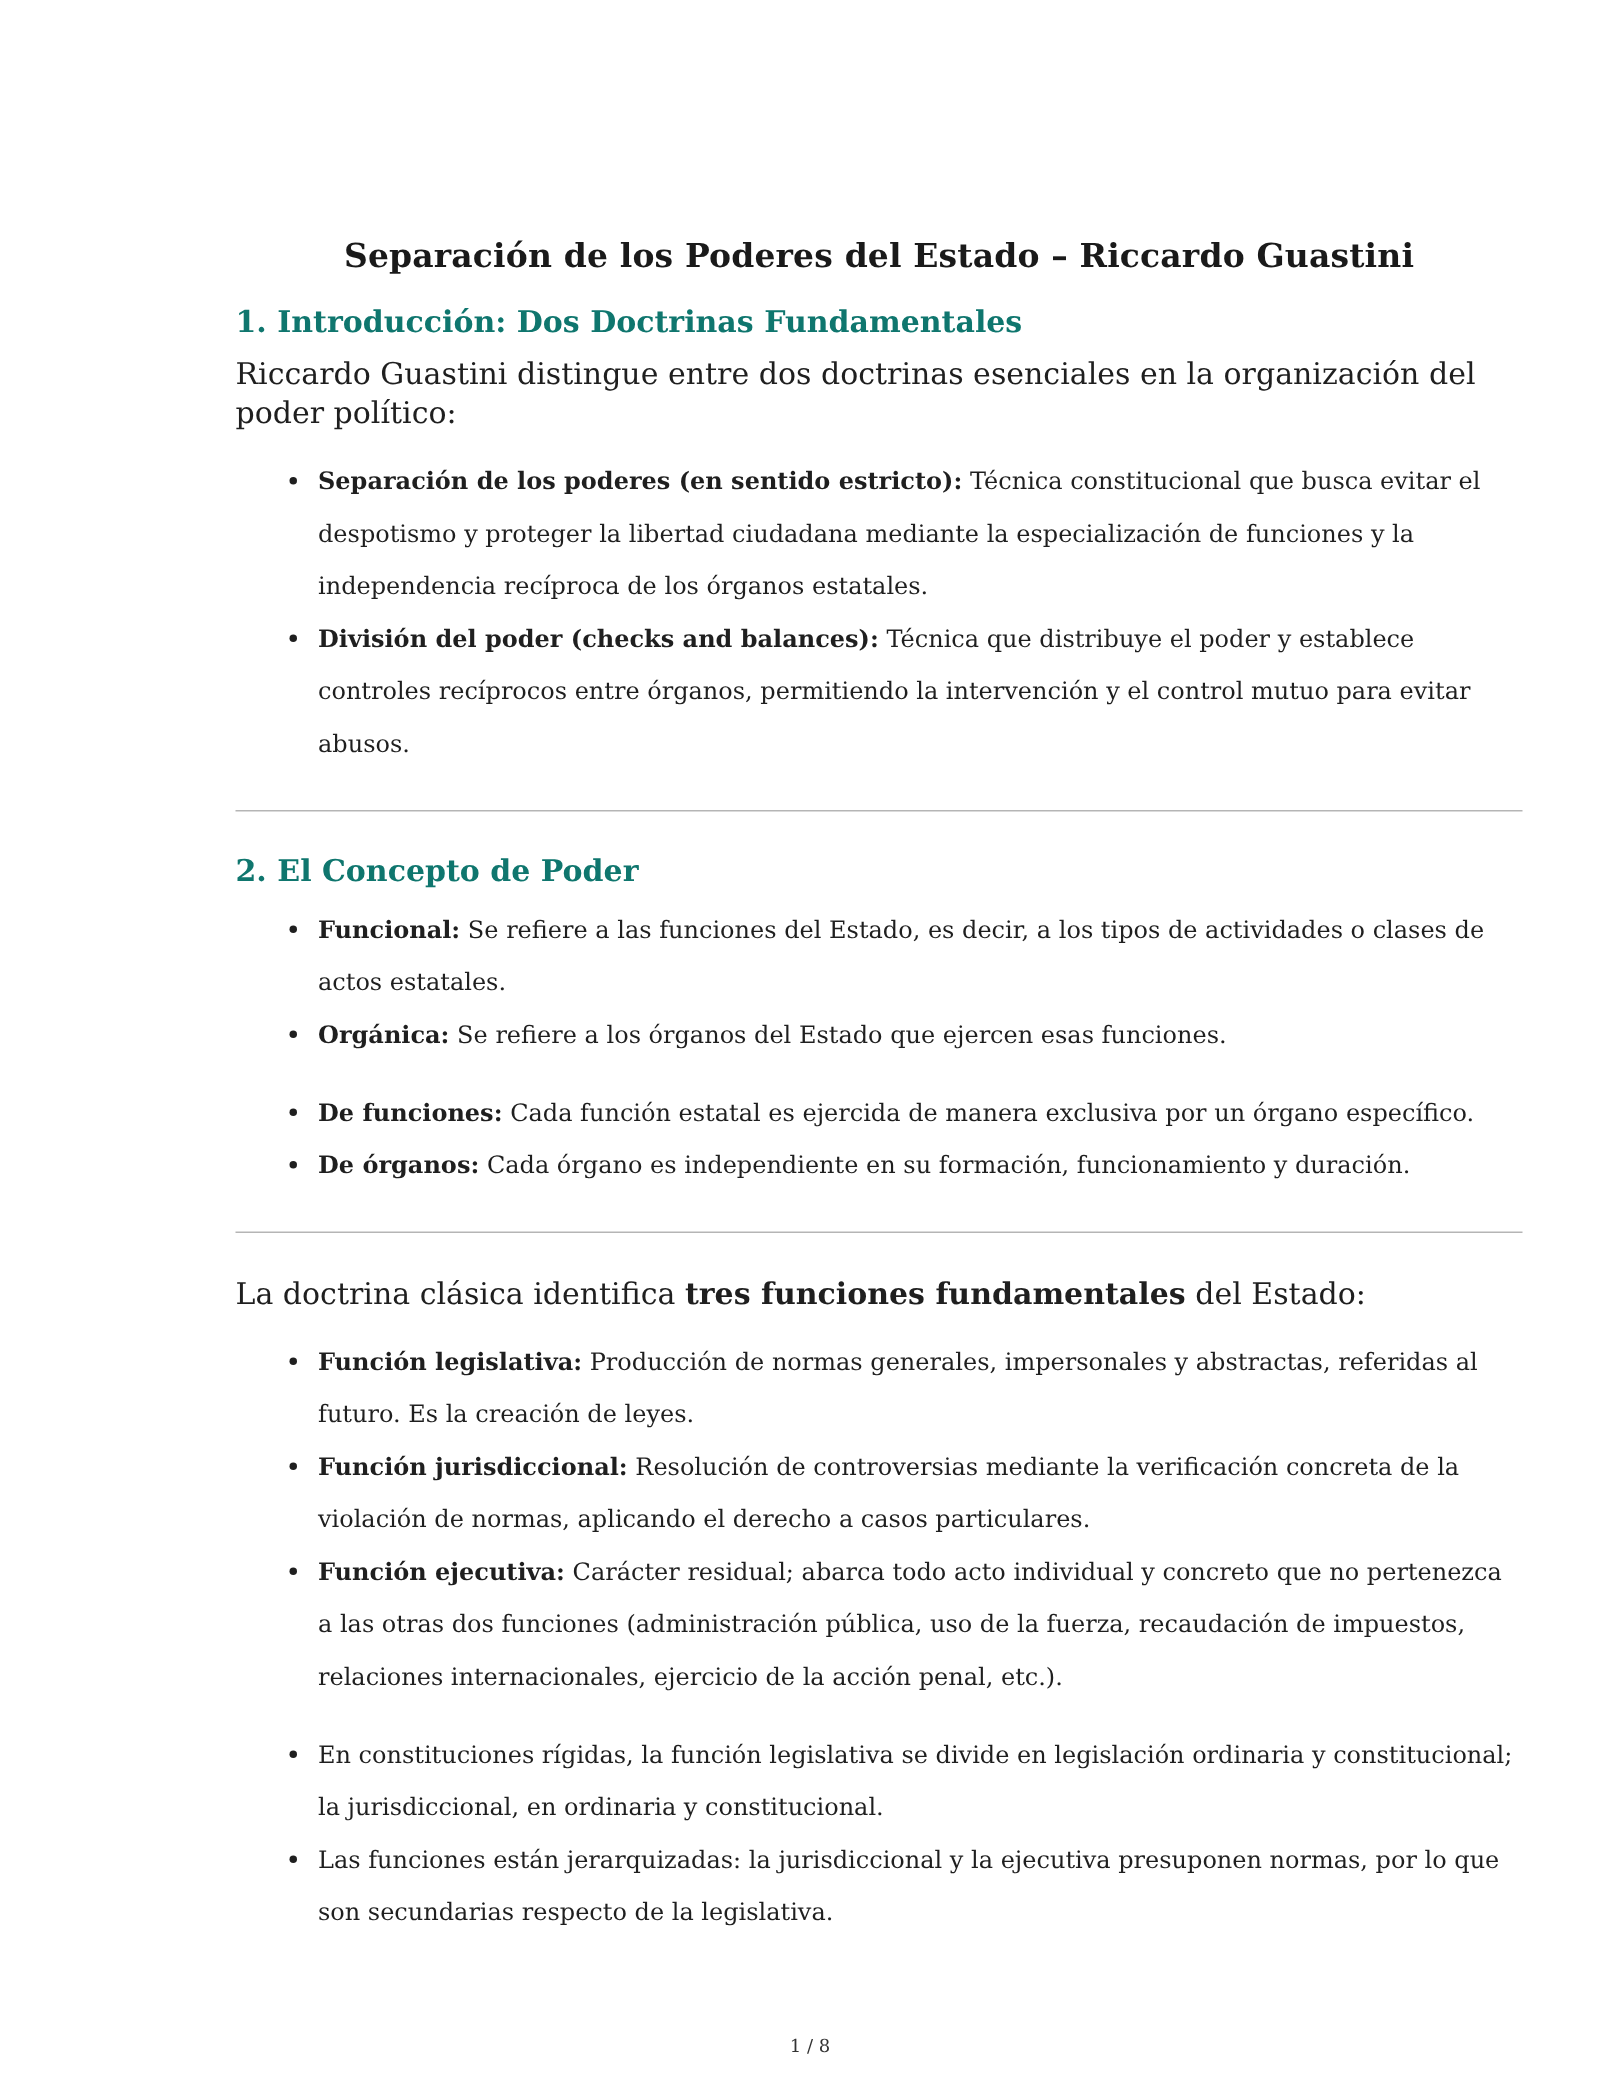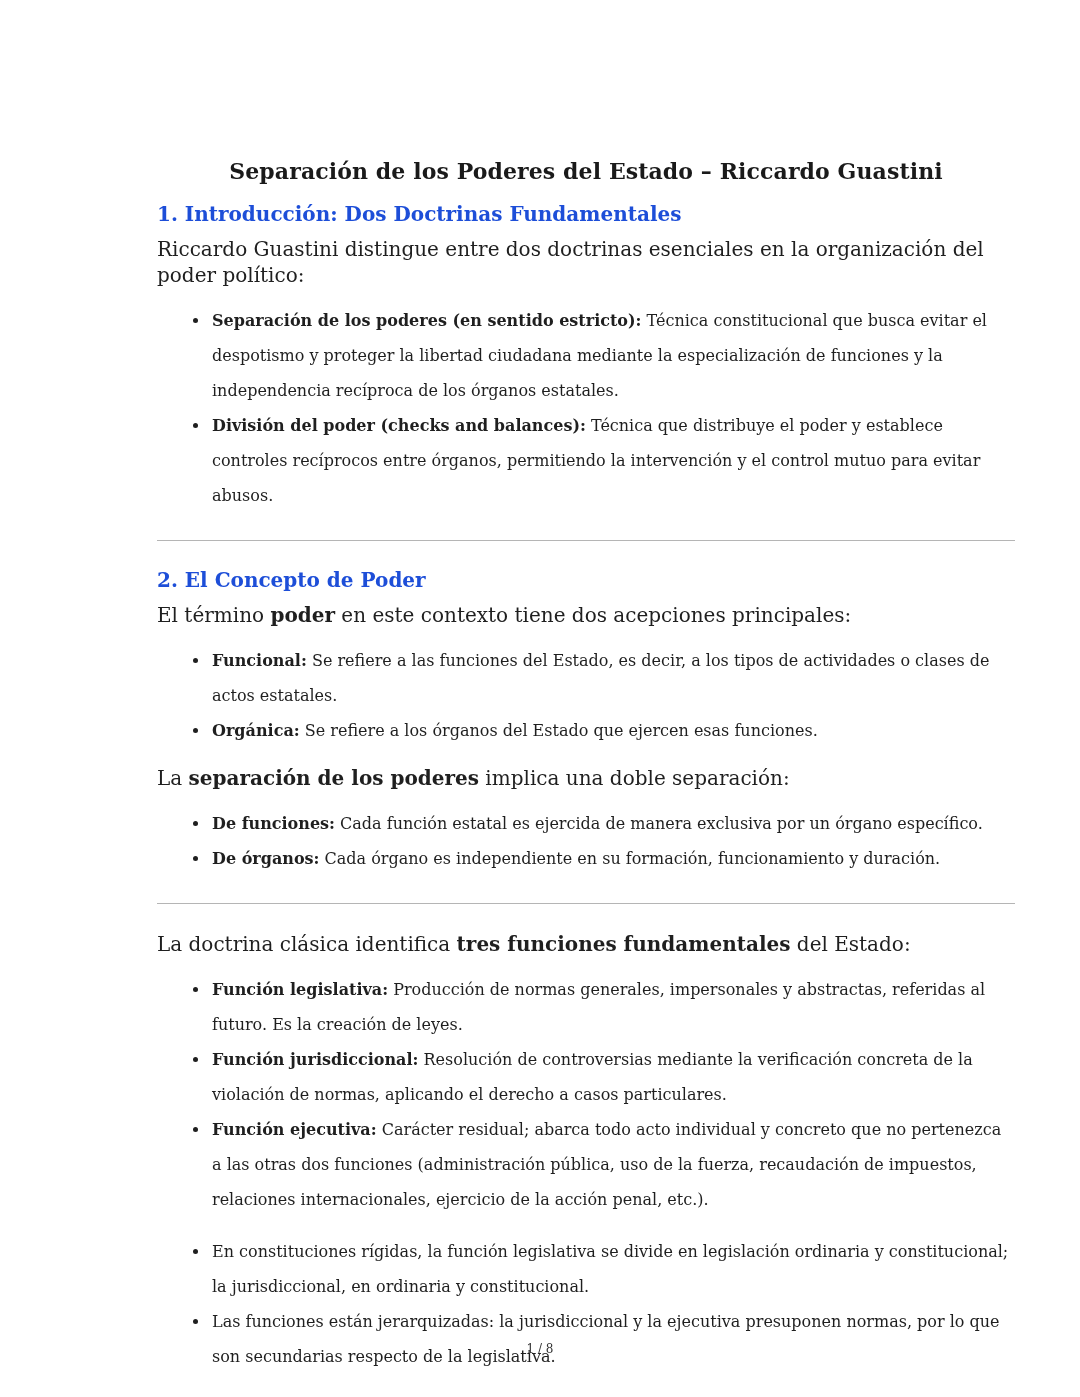--- a/index.html
+++ b/index.html
@@ -27,21 +27,21 @@
     font-weight: bold;
     text-align: center;
     letter-spacing: 0.1px;
     margin: 0 0 18px 0;
     color: #1a1a1a;
   }
   h2.section-heading {
     font-size: 20px;
     font-weight: bold;
     margin: 0 0 10px 0;
-    color: #1d4ed8;
+    color: #0f766e;
   }
   p {
     font-size: 20px;
     line-height: 26px;
     margin: 0 0 15px 0;
   }
   p.bold-para {
     font-weight: bold;
   }
   ul {
@@ -57,21 +57,21 @@
   }
   li strong { font-weight: bold; }
   hr.section-divider {
     border: none;
     border-top: 1px solid #b5b5b5;
     margin: 27px 0 27px 0;
   }
   section { margin: 0; }
   .page-footer {
     position: absolute;
-    bottom: 41px;
+    bottom: 26px;
     left: 0;
     width: 1080px;
     text-align: center;
     font-size: 12px;
     color: #333333;
     font-family: "DejaVu Serif", "Liberation Serif", serif;
   }
 </style>
 </head>
 <body>
@@ -86,26 +86,24 @@
     <ul>
       <li><strong>Separación de los poderes (en sentido estricto):</strong><span> Técnica constitucional que busca evitar el despotismo y proteger la libertad ciudadana mediante la especialización de funciones y la independencia recíproca de los órganos estatales.</span></li>
       <li><strong>División del poder (checks and balances):</strong><span> Técnica que distribuye el poder y establece controles recíprocos entre órganos, permitiendo la intervención y el control mutuo para evitar abusos.</span></li>
     </ul>
   </section>
 
   <hr class="section-divider">
 
   <section>
     <h2 class="section-heading">2. El Concepto de Poder</h2>
-    <p><span>El término </span><strong>poder</strong><span> en este contexto tiene dos acepciones principales:</span></p>
     <ul>
       <li><strong>Funcional:</strong><span> Se refiere a las funciones del Estado, es decir, a los tipos de actividades o clases de actos estatales.</span></li>
       <li><strong>Orgánica:</strong><span> Se refiere a los órganos del Estado que ejercen esas funciones.</span></li>
     </ul>
-    <p><span>La </span><strong>separación de los poderes</strong><span> implica una doble separación:</span></p>
     <ul>
       <li><strong>De funciones:</strong><span> Cada función estatal es ejercida de manera exclusiva por un órgano específico.</span></li>
       <li><strong>De órganos:</strong><span> Cada órgano es independiente en su formación, funcionamiento y duración.</span></li>
     </ul>
   </section>
 
   <hr class="section-divider">
 
   <section>
     <p><span>La doctrina clásica identifica </span><strong>tres funciones fundamentales</strong><span> del Estado:</span></p>

